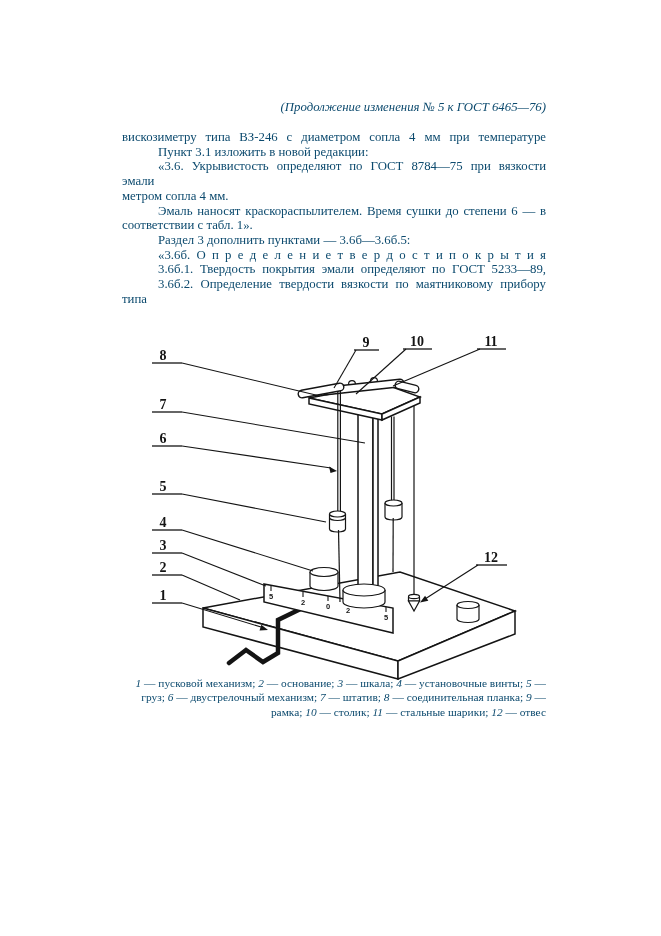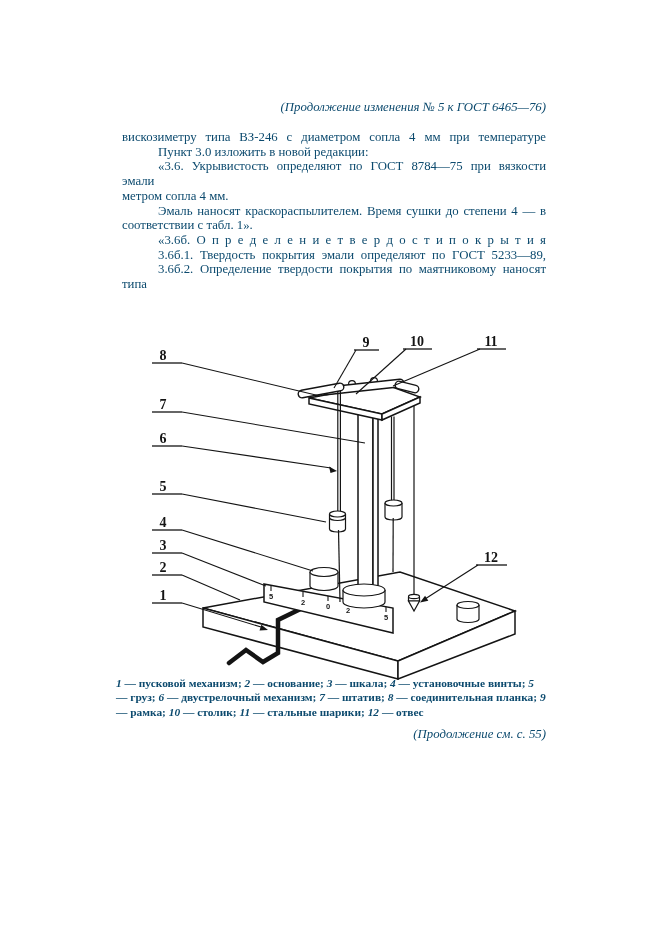--- a/index.html
+++ b/index.html
@@ -14,21 +14,21 @@
   }
   .body-text {
     position:absolute; top:130px; left:122px; width:424px;
     font-size:12.8px; line-height:14.7px;
   }
   .tline { text-align:left; }
   .tline.just { text-align:justify; text-align-last:justify; }
   .tline.ind  { text-indent:36px; }
   .caption {
     position:absolute; top:676px; left:116px; width:430px;
-    text-align:left; font-size:11.4px; line-height:14.4px;font-weight:bold;
+    text-align:right; font-size:11.4px; line-height:14.4px;
   }
   .caption i { font-style:italic; }
   .ftr {
     position:absolute; top:727px; left:122px; width:424px;
     text-align:right; font-style:italic; font-size:12.8px; white-space:nowrap;
   }
   svg.fig { position:absolute; left:130px; top:330px; }
   svg .thin { stroke:#141414; stroke-width:1.1; fill:none; }
   svg .wire { stroke:#141414; stroke-width:1.2; fill:none; }
   svg .wfill{ fill:#ffffff; stroke:#141414; stroke-width:1.5; }
@@ -43,28 +43,29 @@
 </style>
 </head>
 <body>
 
 <div class="page">
 
   <div class="hdr">(Продолжение изменения № 5 к ГОСТ 6465—76)</div>
 
   <div class="body-text">
       <div class="tline just">вискозиметру типа ВЗ-246 с диаметром сопла 4 мм при температуре</div>
-      <div class="tline ind">Пункт 3.0 изложить в новой редакции:</div>
+      <div class="tline ind">Пункт 3.1 изложить в новой редакции:</div>
       <div class="tline just ind">«3.6. Укрывистость определяют по ГОСТ 8784—75 при вязкости эмали</div>
       <div class="tline">метром сопла 4 мм.</div>
-      <div class="tline just ind">Эмаль наносят краскораспылителем. Время сушки до степени 4 — в</div>
+      <div class="tline just ind">Эмаль наносят краскораспылителем. Время сушки до степени 6 — в</div>
       <div class="tline">соответствии с табл. 1».</div>
+      <div class="tline ind">Раздел 3 дополнить пунктами — 3.6б—3.6б.5:</div>
       <div class="tline just ind">«3.6б. О п р е д е л е н и е  т в е р д о с т и  п о к р ы т и я</div>
       <div class="tline just ind">3.6б.1. Твердость  покрытия  эмали определяют по ГОСТ 5233—89,</div>
-      <div class="tline just ind">3.6б.2. Определение твердости покрытия по маятниковому наносят типа</div>
+      <div class="tline just ind">3.6б.2. Определение твердости вязкости по маятниковому прибору типа</div>
     </div>
 
   <svg class="fig" width="430" height="350" viewBox="130 330 430 350" xmlns="http://www.w3.org/2000/svg">
 
     <g>
       <path class="wfill" d="M203,608 L400,572 L515,611 L398,661 Z"></path>
       <path class="wfill" d="M203,608 L398,661 L398,679 L203,627 Z"></path>
       <path class="wfill" d="M398,661 L515,611 L515,634 L398,679 Z"></path>
     </g>
 
@@ -185,15 +186,14 @@
       <line class="ul" x1="403" y1="349" x2="432" y2="349"></line>
       <text class="callout" x="491" y="346">11</text>
       <line class="ul" x1="477" y1="349" x2="506" y2="349"></line>
       <text class="callout" x="491" y="562">12</text>
       <line class="ul" x1="476" y1="565" x2="507" y2="565"></line>
     </g>
   </svg>
 
   <div class="caption"><span><i>1</i> — пусковой механизм; </span><span><i>2</i> — основание; </span><span><i>3</i> — шкала; </span><span><i>4</i> — установочные винты; </span><span><i>5</i> — груз; </span><span><i>6</i> — двустрелочный механизм; </span><span><i>7</i> — штатив; </span><span><i>8</i> — соединительная планка; </span><span><i>9</i> — рамка; </span><span><i>10</i> — столик; </span><span><i>11</i> — стальные шарики; </span><span><i>12</i> — отвес</span></div>
 
-  <div class="ftr">(Продолжение см. с. 55)</div>
 
 </div>
 
 </body></html>

